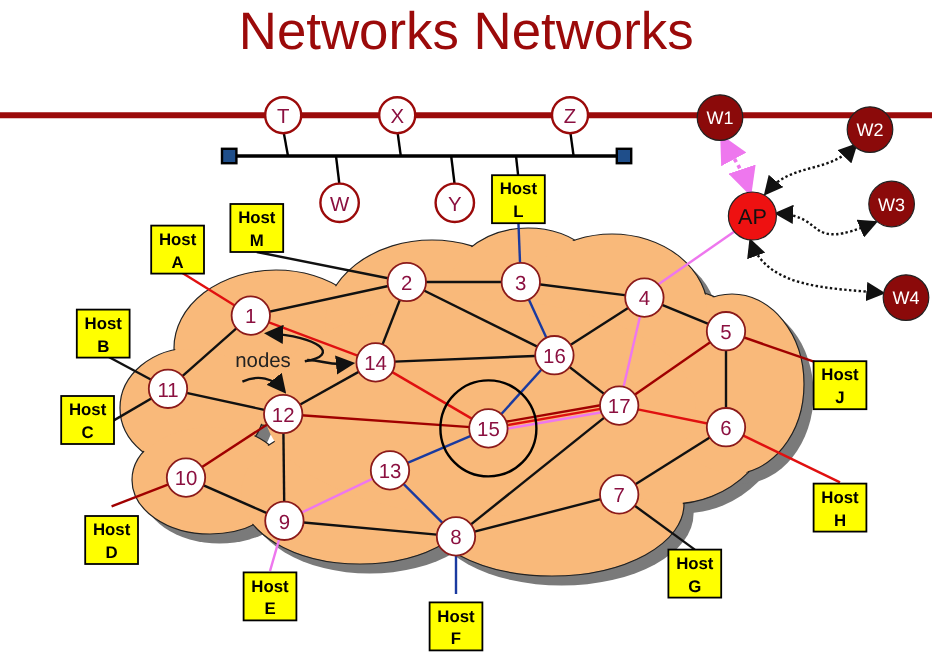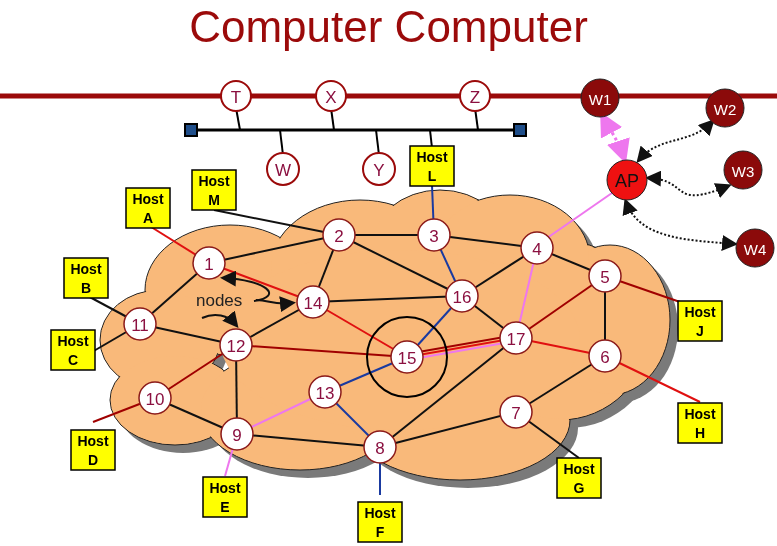--- a/index.html
+++ b/index.html
@@ -8,21 +8,21 @@
   svg{position:absolute;left:0;top:0;}
   .nodetext{font-family:"Liberation Sans",sans-serif;font-size:17px;fill:#8b1040;text-anchor:middle;dominant-baseline:central;}
   .wtext{font-family:"Liberation Sans",sans-serif;font-size:15px;fill:#ffffff;text-anchor:middle;dominant-baseline:central;}
   .aptext{font-family:"Liberation Sans",sans-serif;font-size:18px;fill:#111;text-anchor:middle;dominant-baseline:central;}
   .hosttext{font-family:"Liberation Sans",sans-serif;font-size:14px;font-weight:bold;fill:#000;text-anchor:middle;}
   .label{font-family:"Liberation Sans",sans-serif;font-size:17px;fill:#222;}
 </style>
 </head>
 <body>
 
-<div id="title">Computer Computer</div>
+<div id="title">Networks Networks</div>
 
 <svg id="diagram" width="777" height="546" viewBox="0 0 777 546">
   <defs>
     <marker id="arrBlack" markerWidth="8" markerHeight="8" refX="6" refY="4" orient="auto-start-reverse">
       <path d="M0,0 L8,4 L0,8 z" fill="#111"></path>
     </marker>
     <marker id="arrPink" markerWidth="8" markerHeight="8" refX="6" refY="4" orient="auto-start-reverse">
       <path d="M0,0 L8,4 L0,8 z" fill="#ee77ee"></path>
     </marker>
   </defs>

